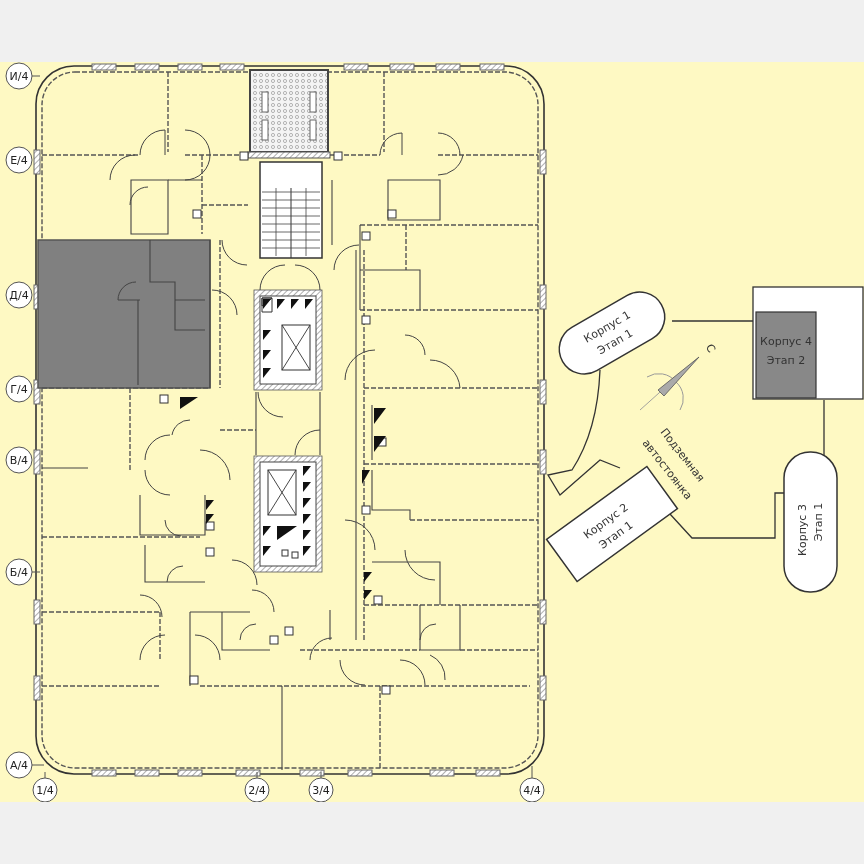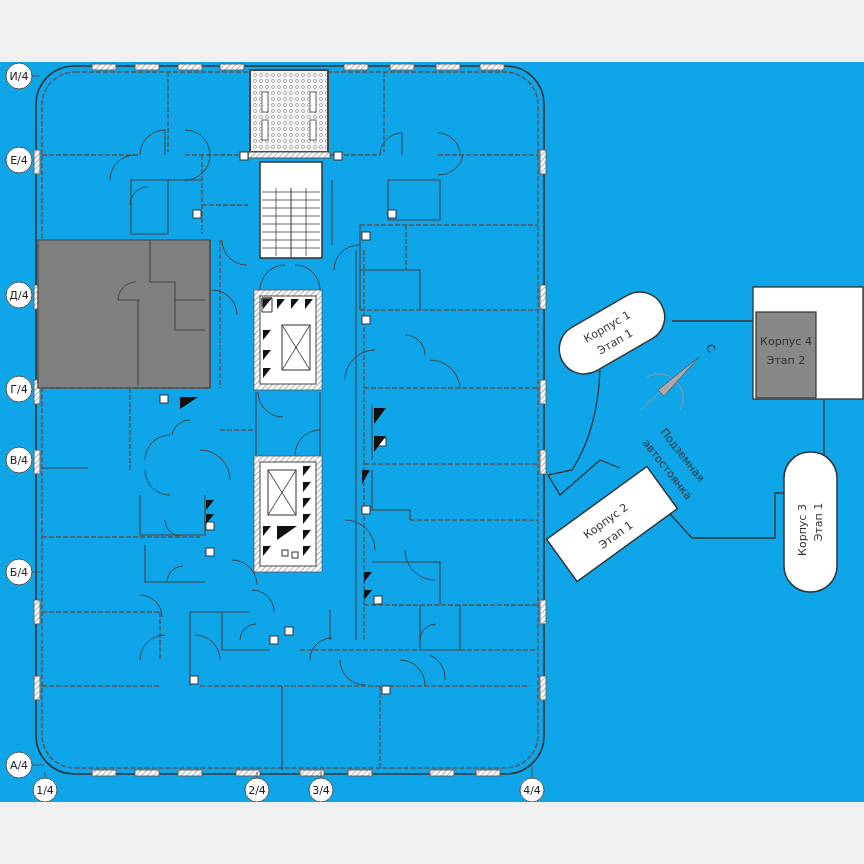--- a/index.html
+++ b/index.html
@@ -4,21 +4,21 @@
 <style>
   html, body { margin: 0; padding: 0; }
   body {
     width: 864px; height: 864px; overflow: hidden;
     background: #f0f0f0;
     font-family: "DejaVu Sans", sans-serif;
     position: relative;
   }
   #sheet {
     position: absolute; left: 0; top: 62px; width: 864px; height: 740px;
-    background: #0ea5e9;
+    background: #fef9c3;
   }
   svg { position: absolute; left: 0; top: 0; }
   .axis-label { font-family: "DejaVu Sans", sans-serif; font-size: 11px; fill: #222; }
   .plan-label { font-family: "DejaVu Sans", sans-serif; font-size: 11px; fill: #333; }
   .wall { fill: none; stroke: #333; stroke-width: 1.6; }
   .wall-thin { fill: none; stroke: #444; stroke-width: 1.1; }
   .dash { fill: none; stroke: #555; stroke-width: 1.4; stroke-dasharray: 5 2; }
   .door { fill: none; stroke: #444; stroke-width: 1; }
   .hatch { fill: url(#hatch); stroke: #555; stroke-width: 0.8; }
 </style>

